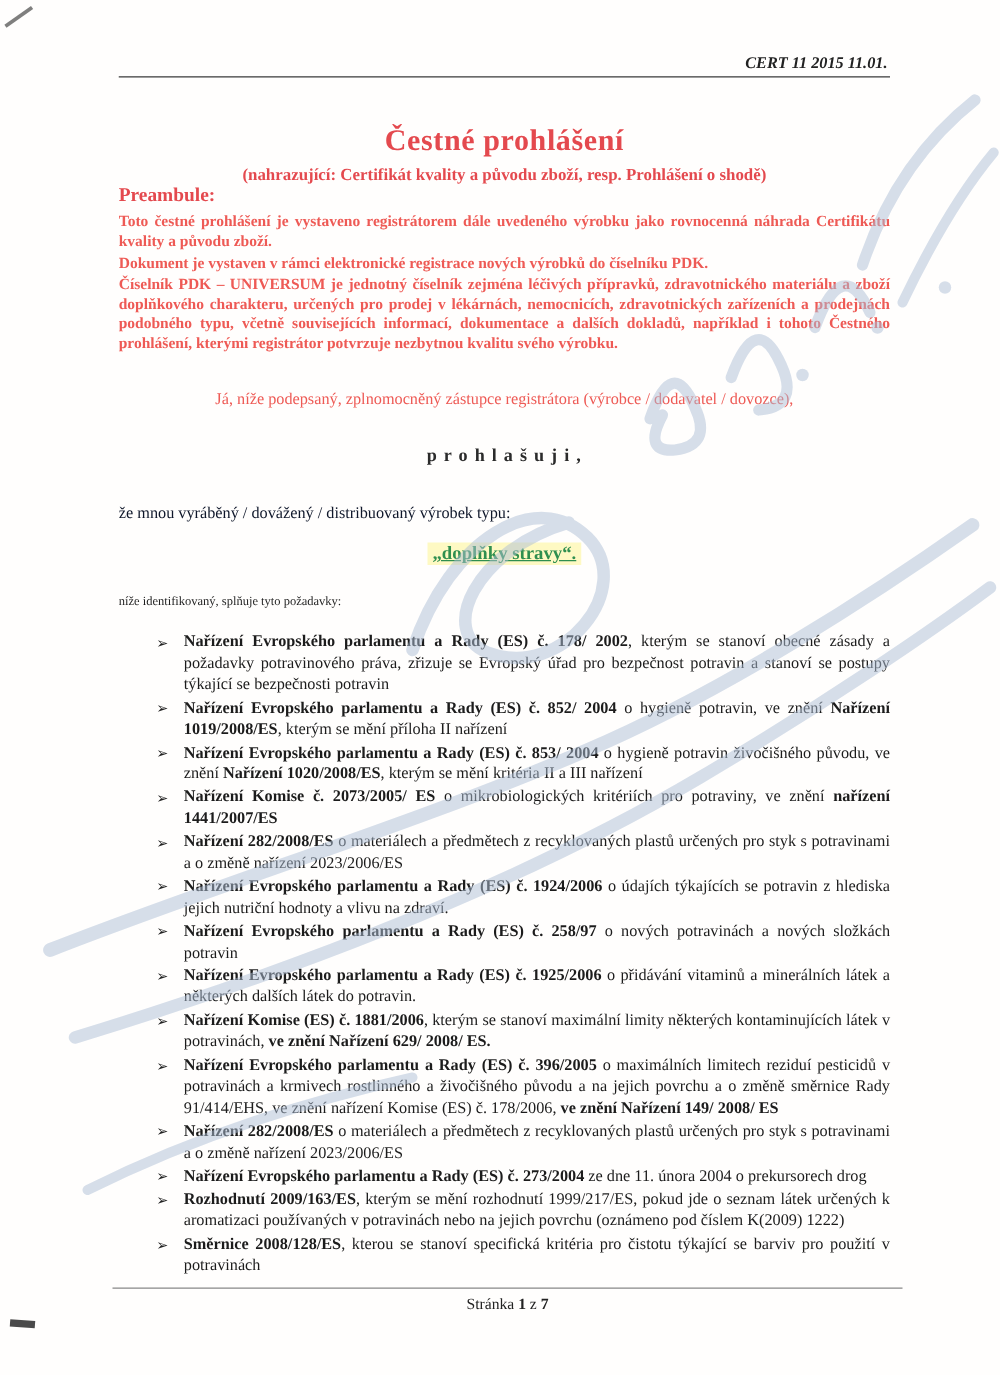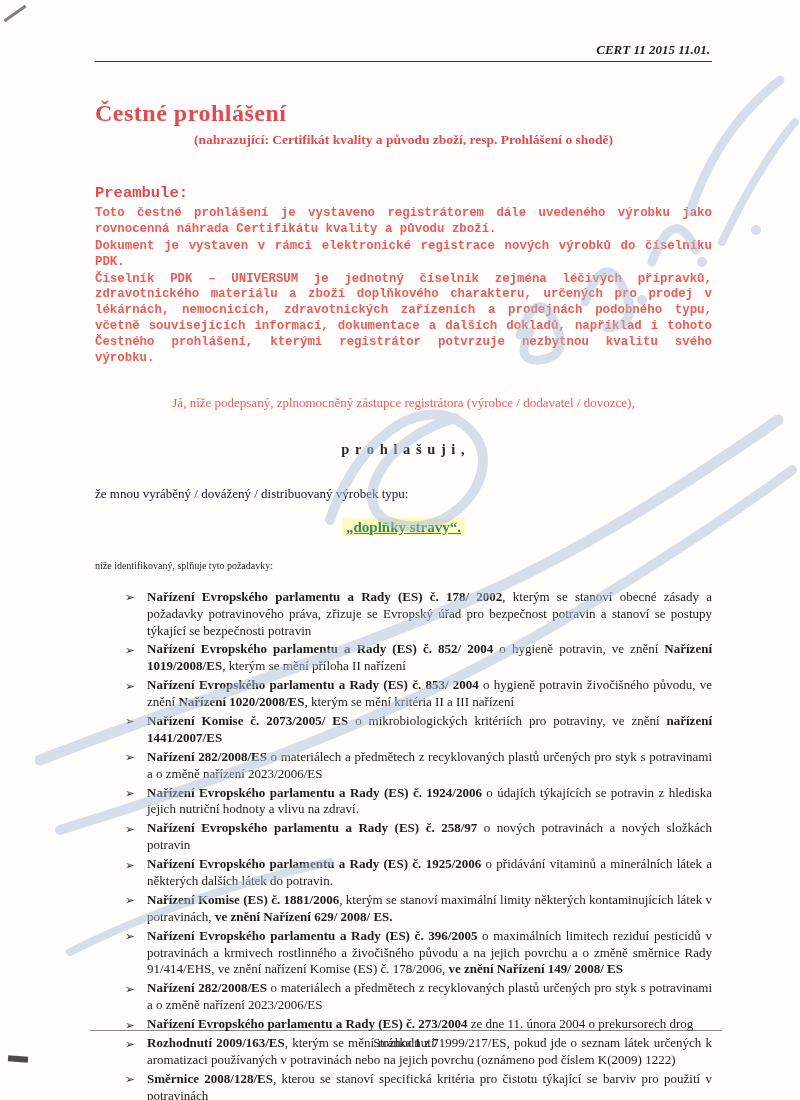--- a/index.html
+++ b/index.html
@@ -20,34 +20,35 @@
     font-style:italic;
     font-weight:bold;
     font-size:13px;
     color:#222;
     padding-right:2px;
   }
   .header-rule{border-bottom:1.6px solid #3a3a3a;margin-top:3px;}
   
   .title{
     margin:38px 0 0 0;
+    text-align:center;
     font-size:24px;
     font-weight:bold;
     letter-spacing:.5px;
     color:#e4494e;
   }
   .subtitle{
     margin-top:5px;
     text-align:center;
     font-size:13.5px;
     font-weight:bold;
     color:#e4494e;
   }
   
-  .preamble{margin-top:36px;font-family:Liberation Mono, monospace;}
+  .preamble{}
   .preamble-heading{
     font-size:15.5px;font-weight:bold;color:#e4494e;margin-bottom:4px;
   }
   .preamble p{
     margin:1px 0 0 0;
     font-size:12.4px;
     font-weight:bold;
     color:#ee5a55;
     line-height:1.28;
     text-align:justify;

